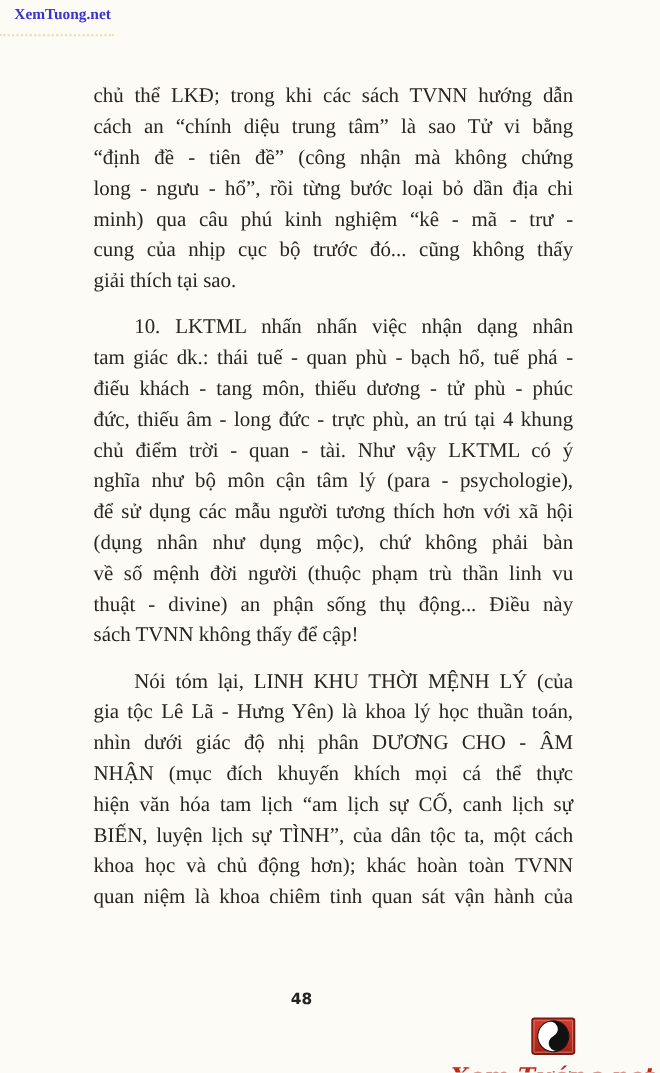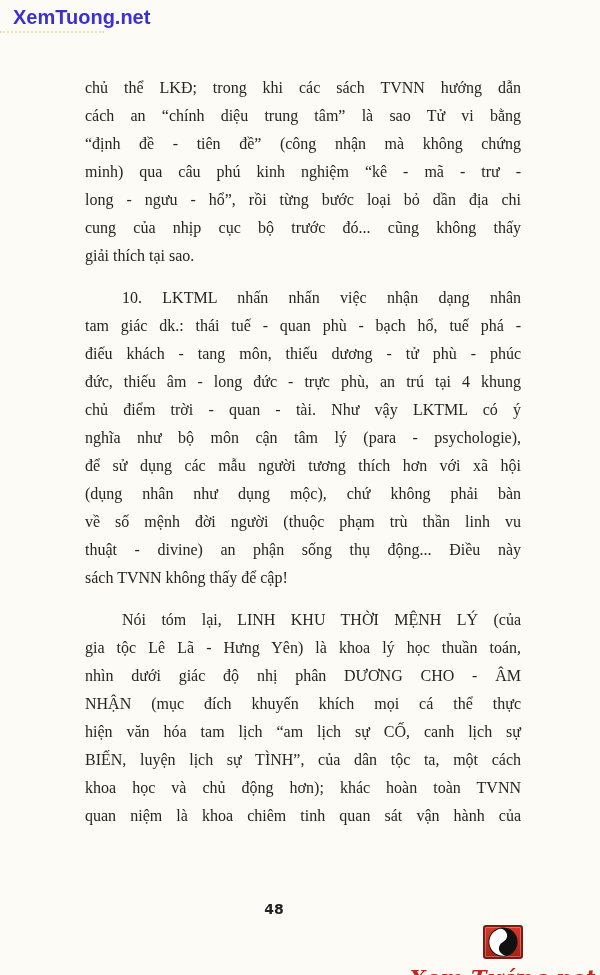--- a/index.html
+++ b/index.html
@@ -3,30 +3,30 @@
 <meta charset="utf-8">
 <style>
   html,body{margin:0;padding:0}
   body{
     width:600px;height:975px;position:relative;overflow:hidden;
     background:#fcfbf5;
     font-family:"Liberation Serif",serif;
   }
   .watermark{
     position:absolute;left:13px;top:6px;
-    font-family:Liberation Sans, sans-serif;font-weight:bold;
-    font-size:20px;color:#3b31cf;text-decoration:none;cursor:pointer;
+    font-family:Liberation Serif, serif;font-weight:bold;
+    font-size:14px;color:#3b31cf;text-decoration:none;cursor:pointer;
   }
   .watermark-underline{
     position:absolute;left:0;top:31px;width:104px;height:0;
     border-top:2px dotted rgba(222,202,128,.55);
   }
   .content{
     position:absolute;left:85px;top:74px;width:436px;
-    color:#29241f;font-size:16px;line-height:28px;
+    color:#29241f;font-size:19px;line-height:28px;
   }
   .para{margin:0 0 14px 0}
   .line{text-align:justify;text-align-last:justify}
   .line.end{text-align-last:left}
   .line.indent{text-indent:37px}
   .b{font-weight:normal}
   .page-number{
     position:absolute;left:0;top:901px;width:548px;text-align:center;
     font-family:"DejaVu Sans",sans-serif;font-size:14px;font-weight:bold;color:#222;
   }
@@ -52,22 +52,22 @@
 <body>
 
 <a class="watermark">XemTuong.net</a>
 <div class="watermark-underline"></div>
 
 <div class="content">
     <div class="para">
       <div class="line"><span>chủ thể LKĐ; trong khi các sách TVNN hướng dẫn</span></div>
       <div class="line"><span>cách an </span><span class="b">“chính diệu trung tâm”</span><span> là sao Tử vi bằng</span></div>
       <div class="line"><span>“định đề - tiên đề” (công nhận mà không chứng</span></div>
+      <div class="line"><span>long - ngưu - hổ”, rồi từng bước loại bỏ dần địa chi</span></div>
       <div class="line"><span>minh) qua câu phú kinh nghiệm “kê - mã - trư -</span></div>
-      <div class="line"><span>long - ngưu - hổ”, rồi từng bước loại bỏ dần địa chi</span></div>
       <div class="line"><span>cung của nhịp cục bộ trước đó...  cũng không thấy</span></div>
       <div class="line end"><span>giải thích tại sao.</span></div>
     </div>
     <div class="para">
       <div class="line indent"><span class="b">10. LKTML</span><span> nhấn nhấn việc </span><span class="b">nhận dạng nhân</span></div>
       <div class="line"><span>tam giác dk.: thái tuế - quan phù - bạch hổ, tuế phá -</span></div>
       <div class="line"><span>điếu khách - tang môn, thiếu dương - tử phù - phúc</span></div>
       <div class="line"><span>đức, thiếu âm - long đức - trực phù, an trú tại 4 khung</span></div>
       <div class="line"><span>chủ điểm </span><span class="b">trời - quan - tài</span><span>. Như vậy LKTML  có ý</span></div>
       <div class="line"><span>nghĩa như bộ môn cận tâm lý (para - psychologie),</span></div>

